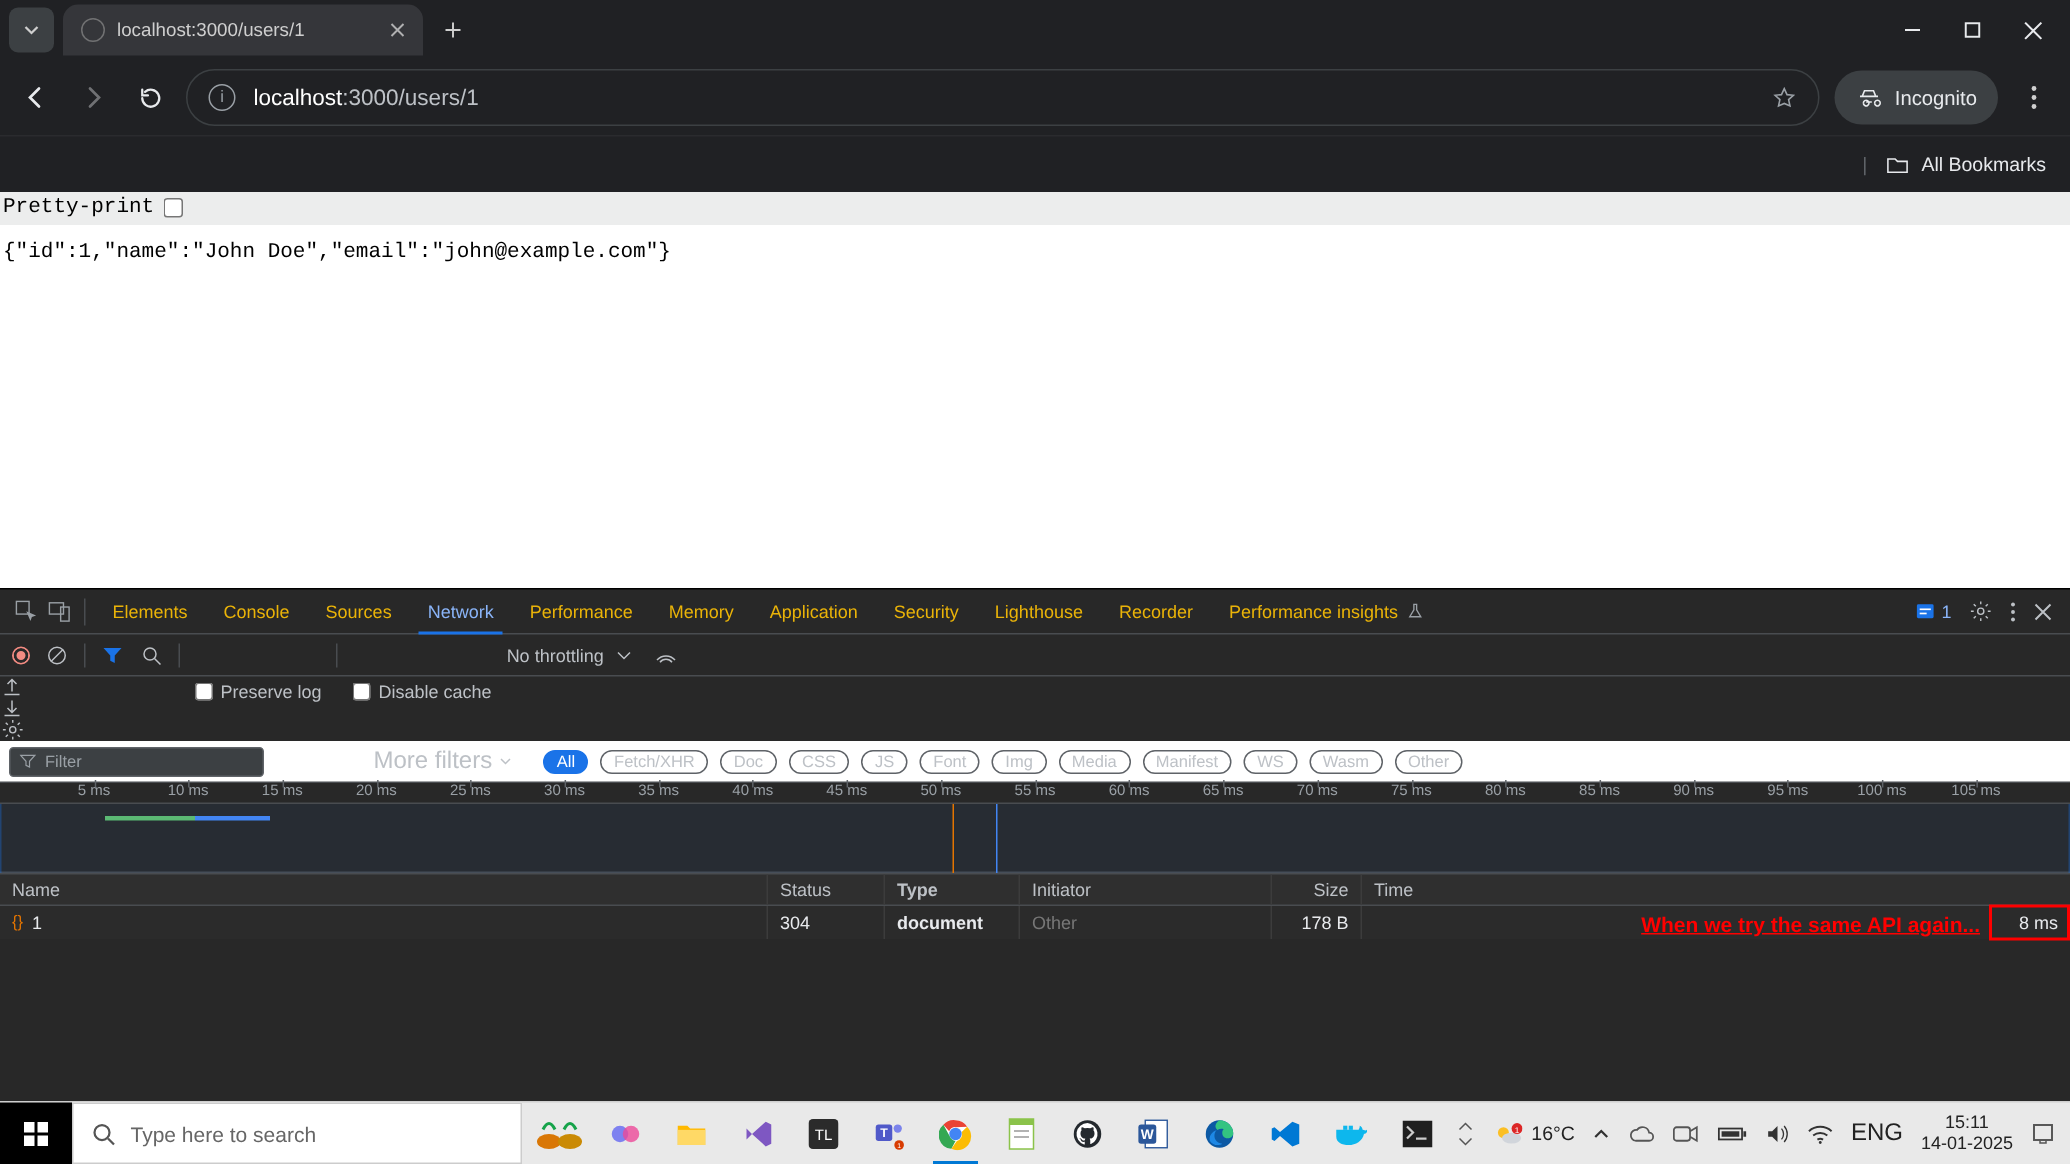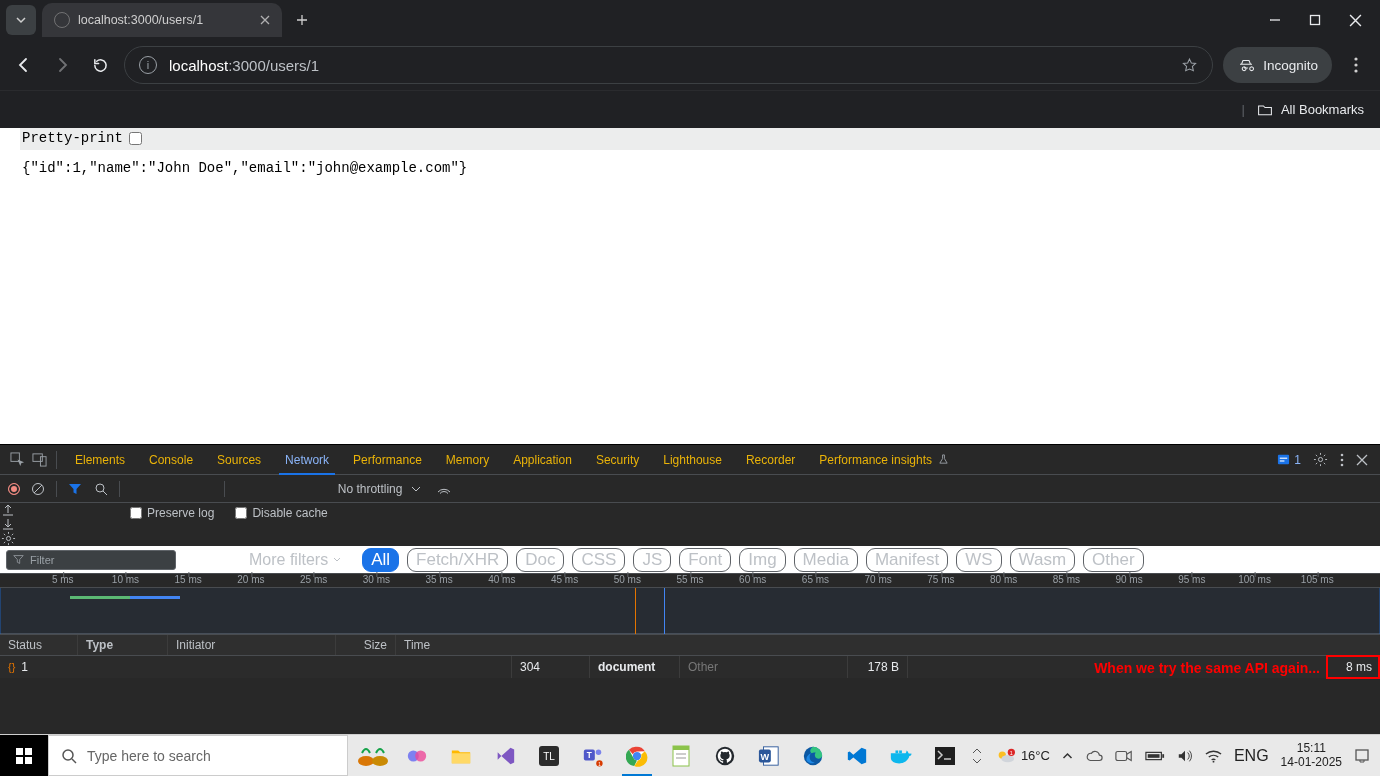--- a/index.html
+++ b/index.html
@@ -39,21 +39,21 @@
   .omnibox .url .path { color:#bdc1c6; }
   .omnibox .star { margin-left:auto; color:#9aa0a6; }
   .incog { background:#3c4043;border-radius:20px;height:36px;display:flex;align-items:center;gap:8px;padding:0 14px;font-size:13.5px;color:#e8eaed;}
   .menu3 { width:28px;display:flex;align-items:center;justify-content:center;color:#cfcfcf; }
   .bookmarks-row { display:flex;justify-content:flex-end;align-items:center;height:38px;padding:0 16px;color:#e8eaed;font-size:13px;gap:8px;border-top:1px solid #2a2b2e;}
   .bookmarks-row .divider { color:#5f6368;margin-right:4px; }
   
   .page { background:#fff; color:#000; }
   .pp-bar { background:#eceded; padding:2px 4px 4px 2px; font-family:"Consolas","Courier New",monospace; font-size:14px; display:flex; align-items:center; gap:6px; }
   .json-body { font-family:"Consolas","Courier New",monospace; font-size:14px; padding:10px 2px; white-space:pre; }
-  .page-area { height: 316px; overflow:hidden;margin-left:20px; }
+  .page-area { height: 264px; overflow:hidden; }
   
   .devtools { background: var(--devtools-bg); color: var(--devtools-text); font-size:12px; border-top:1px solid #000; }
   .dt-tabs { display:flex; align-items:center; height:30px; border-bottom:1px solid var(--devtools-border); padding:0 6px; gap:0; }
   .dt-tabs .tool-icn { width:22px; display:flex;align-items:center;justify-content:center;color:#9aa0a6; }
   .dt-tabs .sep { width:1px;height:18px;background:var(--devtools-border);margin:0 6px; }
   .dt-tab { padding: 0 12px; height:100%; display:flex; align-items:center; color:#eab308; cursor:pointer; position:relative; gap:6px; }
   .dt-tab.active { color:#8ab4f8; }
   .dt-tab.active::after { content:""; position:absolute; left:6px; right:6px; bottom:-1px; height:2px; background:#1a73e8; }
   .dt-tabs .spacer {flex:1;}
   .dt-errbadge { display:flex;align-items:center;gap:4px;padding:0 6px;color:#8ab4f8; }
@@ -61,40 +61,40 @@
   .dt-toolbar { display:flex; align-items:center; height:28px; border-bottom:1px solid var(--devtools-border); padding:0 8px; gap:10px; }
   .rec-dot { width:12px;height:12px;border:1.5px solid #f28b82;border-radius:50%;background:#f28b82; box-shadow:inset 0 0 0 2px #282828; }
   .tb-icn { color:#bdc1c6; width:16px;display:flex;align-items:center;justify-content:center; }
   .tb-sep { width:1px;height:16px;background:var(--devtools-border); }
   .chk { display:flex;align-items:center;gap:5px;color:#bdc1c6;margin-top:48px; }
   .chk input { accent-color:#5f6368; width:12px;height:12px; }
   .throttle { display:flex;align-items:center;gap:6px;color:#bdc1c6; }
   .dt-filterbar { display:flex; align-items:center; height:28px; border-bottom:1px solid var(--devtools-border); padding:0 6px; gap:8px; }
   .filter-input { display:flex;align-items:center;gap:6px;background:#3c4043;border-radius:3px;border:1px solid #5f6368;height:20px;width:170px;padding:0 6px;color:#9aa0a6;font-size:11px; }
   .more-filters { display:flex;align-items:center;gap:4px;color:#bdc1c6; }
-  .pill { border:1px solid #5f6368; border-radius:9px; padding:1px 8px; font-size:17px; color:#bdc1c6; cursor:pointer; }
+  .pill { border:1px solid #5f6368; border-radius:9px; padding:1px 8px; font-size:11px; color:#bdc1c6; cursor:pointer; }
   .pill.active { background:#1a73e8; border-color:#1a73e8; color:#fff; }
   .timeline { height:60px; border-bottom:1px solid var(--devtools-border); position:relative; background:#282828; }
   .timeline-ruler { display:flex; height:14px; border-bottom:1px solid var(--devtools-border); font-size:10px; color:#9aa0a6; position:relative; }
   .timeline-ruler .tick { position:absolute; top:0; transform:translateX(-50%); }
   .timeline-ruler .tick::before{content:"";position:absolute;left:50%;top:-2px;width:1px;height:5px;background:#5f6368;}
   .timeline-body { position:relative; height:46px; }
   .tl-sel { position:absolute; top:0; bottom:0; background:rgba(26,115,232,.06); border-left:1px solid rgba(26,115,232,.35);border-right:1px solid rgba(26,115,232,.35);}
   .tl-bar { position:absolute; height:3px; }
   .tl-vline { position:absolute; top:0; bottom:0; width:1px; }
   .net-table { display:flex; flex-direction:column; }
   .net-head, .net-row { display:flex; align-items:center; height:22px; }
   .net-head { background:#2f2f2f; border-top:1px solid var(--devtools-border); border-bottom:1px solid var(--devtools-border); color:#bdc1c6; font-size:12px; }
   .col { padding:0 8px; overflow:hidden; white-space:nowrap; display:flex; align-items:center; height:100%; border-right:1px solid #3c3c3c; }
   .col:last-child{border-right:none;}
   .c-name{width:512px;} .c-status{width:78px;} .c-type{width:90px;font-weight:bold;} .c-init{width:168px;} .c-size{width:60px; justify-content:flex-end;} .c-time{flex:1; position:relative;}
   .net-row { background:#2b2b2b; color:#e8eaed; font-size:12px; }
   .net-row .c-init{color:#777;}
   .name-icn { color:#e37400; margin-right:6px; font-size:11px; }
-  .annotation { position:absolute; color:#f00; font-weight:700; font-size:14px; pointer-events:none; }
+  .annotation { position:absolute; color:#f00; font-weight:700; font-size:14px; pointer-events:none;text-decoration:underline; }
   .red-box { position:absolute; border:2px solid #f00; pointer-events:none; }
   .net-empty { height:110px; background:#282828; }
   .dt-status { display:flex; align-items:center; height:24px; border-top:1px solid var(--devtools-border); padding:0 10px; gap:12px; font-size:12px; color:#bdc1c6; }
   .dt-status .sep{width:1px;height:14px;background:var(--devtools-border);}
   
   .taskbar { position:absolute; left:0; right:0; bottom:0; height:42px; background:#e9e9e9; display:flex; align-items:center; font-size:12px; color:#222; border-top:1px solid #cfcfcf;margin-top:26px; }
   .tb-start { width:48px;height:100%; display:flex;align-items:center;justify-content:center; background:#000; color:#fff; }
   .tb-search { flex:0 0 300px; height:100%; background:#fff;border:1px solid #ccc;margin-left:0;display:flex;align-items:center;gap:10px;padding:0 12px;color:#666;font-size:14px; }
   .tb-apps { display:flex;align-items:center;gap:2px;height:100%;padding:0 4px; }
   .tb-app { width:42px;height:100%;display:flex;align-items:center;justify-content:center;position:relative; }
@@ -406,20 +406,21 @@
       <div class="tl-sel" style="left:0;width:100%"></div>
       <div class="tl-bar" style="left:70px;width:60px;top:8px;background:#5bb974"></div>
       <div class="tl-bar" style="left:130px;width:50px;top:8px;background:#4285f4"></div>
       <div class="tl-vline" style="left:635px;background:#e37400"></div>
       <div class="tl-vline" style="left:664px;background:#4285f4"></div>
     </div>
   </div>
 
   <div class="net-table" style="position:relative;">
     <div class="net-head">
+      <div class="col c-name">Name</div>
       <div class="col c-status">Status</div>
       <div class="col c-type">Type</div>
       <div class="col c-init">Initiator</div>
       <div class="col c-size">Size</div>
       <div class="col c-time">Time</div>
     </div>
     <div class="net-row">
       <div class="col c-name">
         <span class="name-icn">{}</span>
         <span>1</span>

